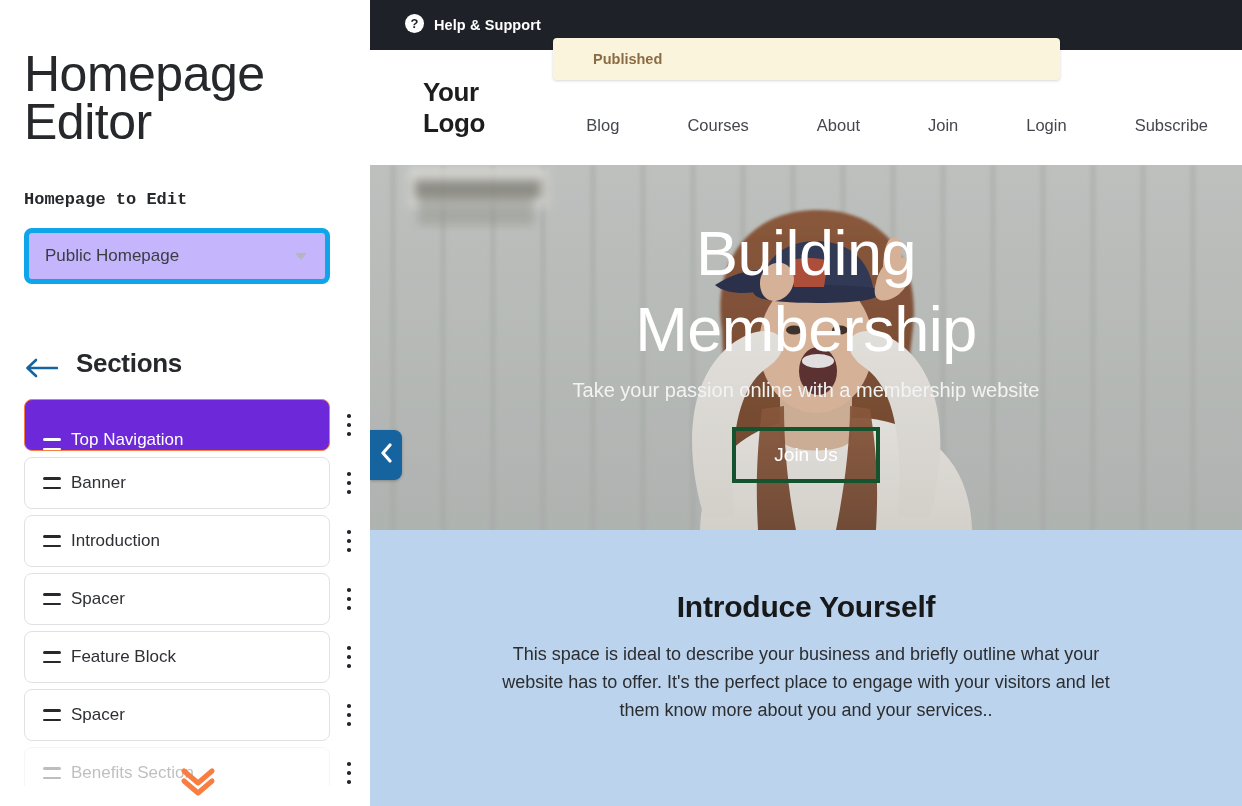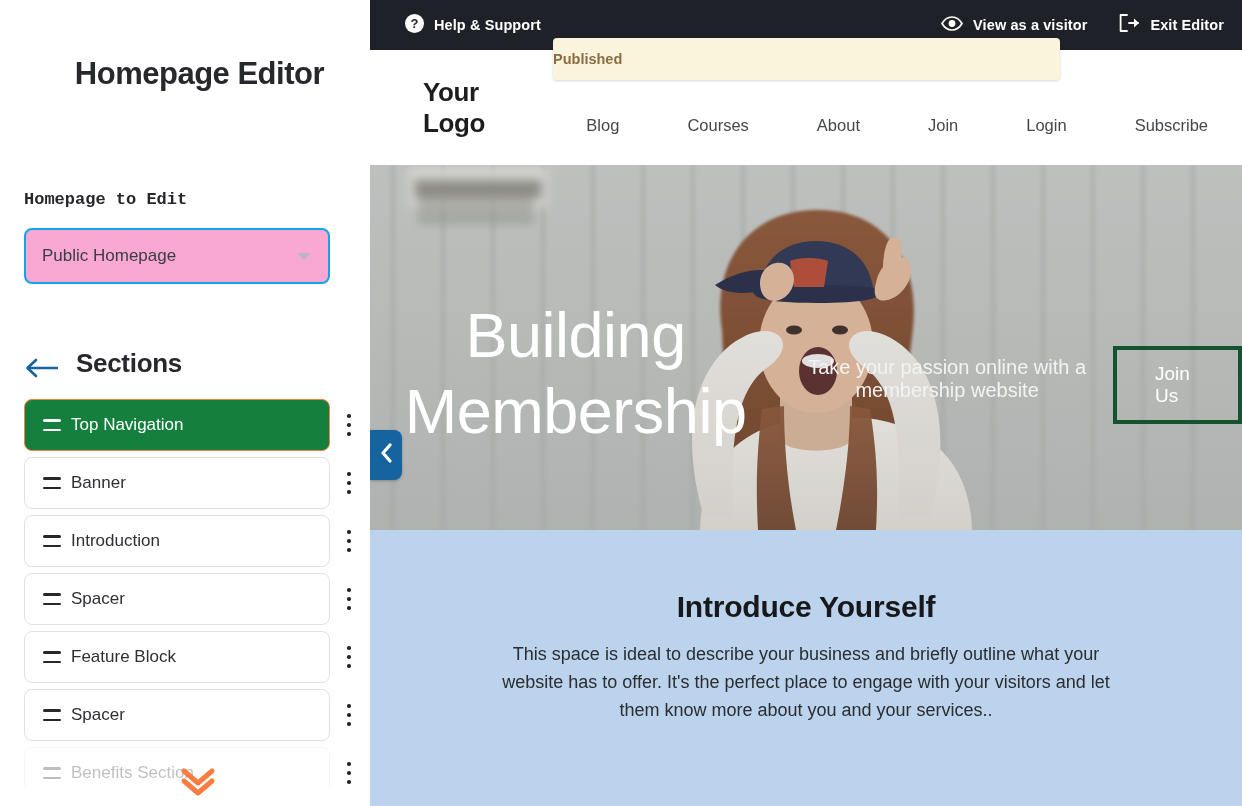--- a/index.html
+++ b/index.html
@@ -11,30 +11,30 @@
   }
   #app { position: relative; width: 1242px; height: 806px; background:#fff; }
 
   
   .sidebar {
     position: absolute; left:0; top:0; width:370px; height:806px;
     background:#ffffff; overflow:hidden;
   }
   .sb-title {
     position:absolute; left:24px; top:50px; width:300px;
-    font-size:31px; line-height:48px; font-weight:700;
-    color:#26282c; letter-spacing:-0.5px;text-align:right;
+    font-size:50px; line-height:48px; font-weight:400;
+    color:#26282c; letter-spacing:-0.5px;
   }
   .sb-sublabel {
     position:absolute; left:24px; top:190px;
     font-size:17px; font-weight:700; color:#26282c;font-family:Liberation Mono, monospace;
   }
   .sb-select {
     position:absolute; left:24px; top:228px; width:306px; height:56px;
-    border:2px solid #0ea5e9; border-radius:8px; background:#f9a8d4;
+    border:5px solid #0ea5e9; border-radius:8px; background:#c4b5fd;
     display:flex; align-items:center; padding:0 16px;
     cursor:pointer;
   }
   .sb-select-value { font-size:17px; color:#3b3d42; flex:1; }
   .caret { width:0;height:0;border-left:6px solid transparent;border-right:6px solid transparent;
            border-top:7px solid #b4b7bd; margin-right:2px;}
 
   .sec-head {
     position:absolute; left:24px; top:322px;
     display:flex; align-items:flex-end; gap:18px;margin-top:26px;
@@ -43,21 +43,21 @@
   .sec-head-title { font-size:26px; font-weight:700; color:#26282c; letter-spacing:-0.3px;}
 
   .sec-list { position:absolute; left:0; top:396px; width:370px; height:390px; overflow:hidden;}
   .sec-row { position:relative; height:58px; display:flex; align-items:center; }
   .sec-item {
     margin-left:24px; width:306px; height:52px;
     border:1px solid #dfe1e5; border-radius:8px; background:#fff;
     display:flex; align-items:center; padding-left:18px; gap:10px;
     cursor:pointer;
   }
-  .sec-item.active { background:#15803d; border-color:#F97C41; }
+  .sec-item.active { background:#6d28d9; border-color:#F97C41;align-items:flex-end; }
   .sec-item.active .sec-label { color:#ffffff; }
   .sec-item.active .handle i { background:#ffffff; }
   .sec-label { font-size:17px; color:#2e3034; white-space:nowrap; }
   .handle { width:18px; height:12px; display:flex; flex-direction:column; justify-content:space-between; flex:none;}
   .handle i { display:block; height:2.5px; background:#26282c; border-radius:2px; }
   .kebab { position:absolute; left:340px; width:18px; height:22px;
            display:flex; flex-direction:column; align-items:center; justify-content:space-between; cursor:pointer;}
   .kebab i { width:3.6px; height:3.6px; border-radius:50%; background:#23262b; display:block;}
   .sec-row.fade .sec-item { opacity:.30; }
   .sec-row.fade .kebab i { opacity:1; }
@@ -75,41 +75,41 @@
   }
   .tb-left { display:flex; align-items:center; gap:10px; margin-left:35px; cursor:pointer;}
   .tb-right { position:absolute; right:18px; display:flex; align-items:center; gap:32px; }
   .tb-btn { display:flex; align-items:center; gap:10px; cursor:pointer; }
   .tb-text { font-size:14.5px; font-weight:700; color:#ffffff; letter-spacing:.1px;}
 
   .toast {
     position:absolute; left:183px; top:38px; width:507px; height:42px;
     background:#FBF4DD; border-radius:4px;
     box-shadow:0 1px 3px rgba(0,0,0,.16);
-    display:flex; align-items:center; z-index:5;
+    display:flex; align-items:center; padding-left:40px; z-index:5;
   }
   .toast-text { font-size:14.5px; font-weight:700; color:#8a6c44; }
 
   
   .site-nav {
     position:absolute; left:0; top:50px; width:872px; height:115px;
     background:#fff; display:flex; align-items:center;
   }
   .logo { margin-left:53px; font-size:26px; font-weight:800; color:#1d1d1f; letter-spacing:-.4px;}
   .navlinks { display:flex; align-items:center; margin-left:33px; }
   .navlink { font-size:16.5px; color:#44474c; padding:0 34px; cursor:pointer; white-space:nowrap;margin-top:36px;}
 
   .hero {
     position:absolute; left:0; top:165px; width:872px; height:365px;
     overflow:hidden;
   }
   .hero svg { position:absolute; left:0; top:0; width:872px; height:365px; }
   .hero-inner {
     position:absolute; left:0; top:0; width:872px; height:365px;
-    display:flex; flex-direction:row; align-items:center;
+    display:flex; flex-direction:column; align-items:center;
     padding-top:50px;
   }
   .hero-h1 {
     font-size:63px; line-height:76px; font-weight:400; color:#fff;
     text-align:center; max-width:560px; letter-spacing:-.5px;
   }
   .hero-sub { margin-top:12px; font-size:20px; color:#f2f3f3; text-align:center;}
   .hero-btn {
     margin-top:25px; border:4px solid #14532d; color:#fff; font-size:19px;
     padding:13px 38px; cursor:pointer; background:transparent;
@@ -274,41 +274,20 @@
       <div class="tb-left">
         <span>
           <svg width="19" height="19" viewBox="0 0 19 19" aria-hidden="true">
             <circle cx="9.5" cy="9.5" r="9.5" fill="#ffffff"></circle>
             <text x="9.5" y="14" font-size="13" font-weight="700" text-anchor="middle" fill="#1E2127" font-family="Liberation Sans, sans-serif">?</text>
           </svg>
         </span>
         <span class="tb-text">Help &amp; Support</span>
       </div>
 
-      <div class="tb-right">
-        <div class="tb-btn">
-          <span>
-            <svg width="22" height="15" viewBox="0 0 22 15" fill="none" aria-hidden="true">
-              <path d="M1 7.5C3.6 3 7.1 1 11 1s7.4 2 10 6.5C18.4 12 14.9 14 11 14S3.6 12 1 7.5Z" stroke="#fff" stroke-width="1.7"></path>
-              <circle cx="11" cy="7.5" r="3.4" fill="#fff"></circle>
-            </svg>
-          </span>
-          <span class="tb-text">View as a visitor</span>
-        </div>
-        <div class="tb-btn">
-          <span>
-            <svg width="21" height="18" viewBox="0 0 21 18" fill="none" aria-hidden="true">
-              <path d="M8 1H1.6v16H8" stroke="#fff" stroke-width="1.8" stroke-linecap="round" stroke-linejoin="round"></path>
-              <path d="M10 9h9" stroke="#fff" stroke-width="1.8" stroke-linecap="round"></path>
-              <path d="M15 4.5 20 9l-5 4.5z" fill="#fff"></path>
-            </svg>
-          </span>
-          <span class="tb-text">Exit Editor</span>
-        </div>
-      </div>
     </div>
 
     <div class="toast">
       <span class="toast-text">Published</span>
     </div>
 
     <div class="site-nav">
       <span class="logo">Your Logo</span>
       <div class="navlinks" id="navlinks">
           <span class="navlink">Blog</span>

